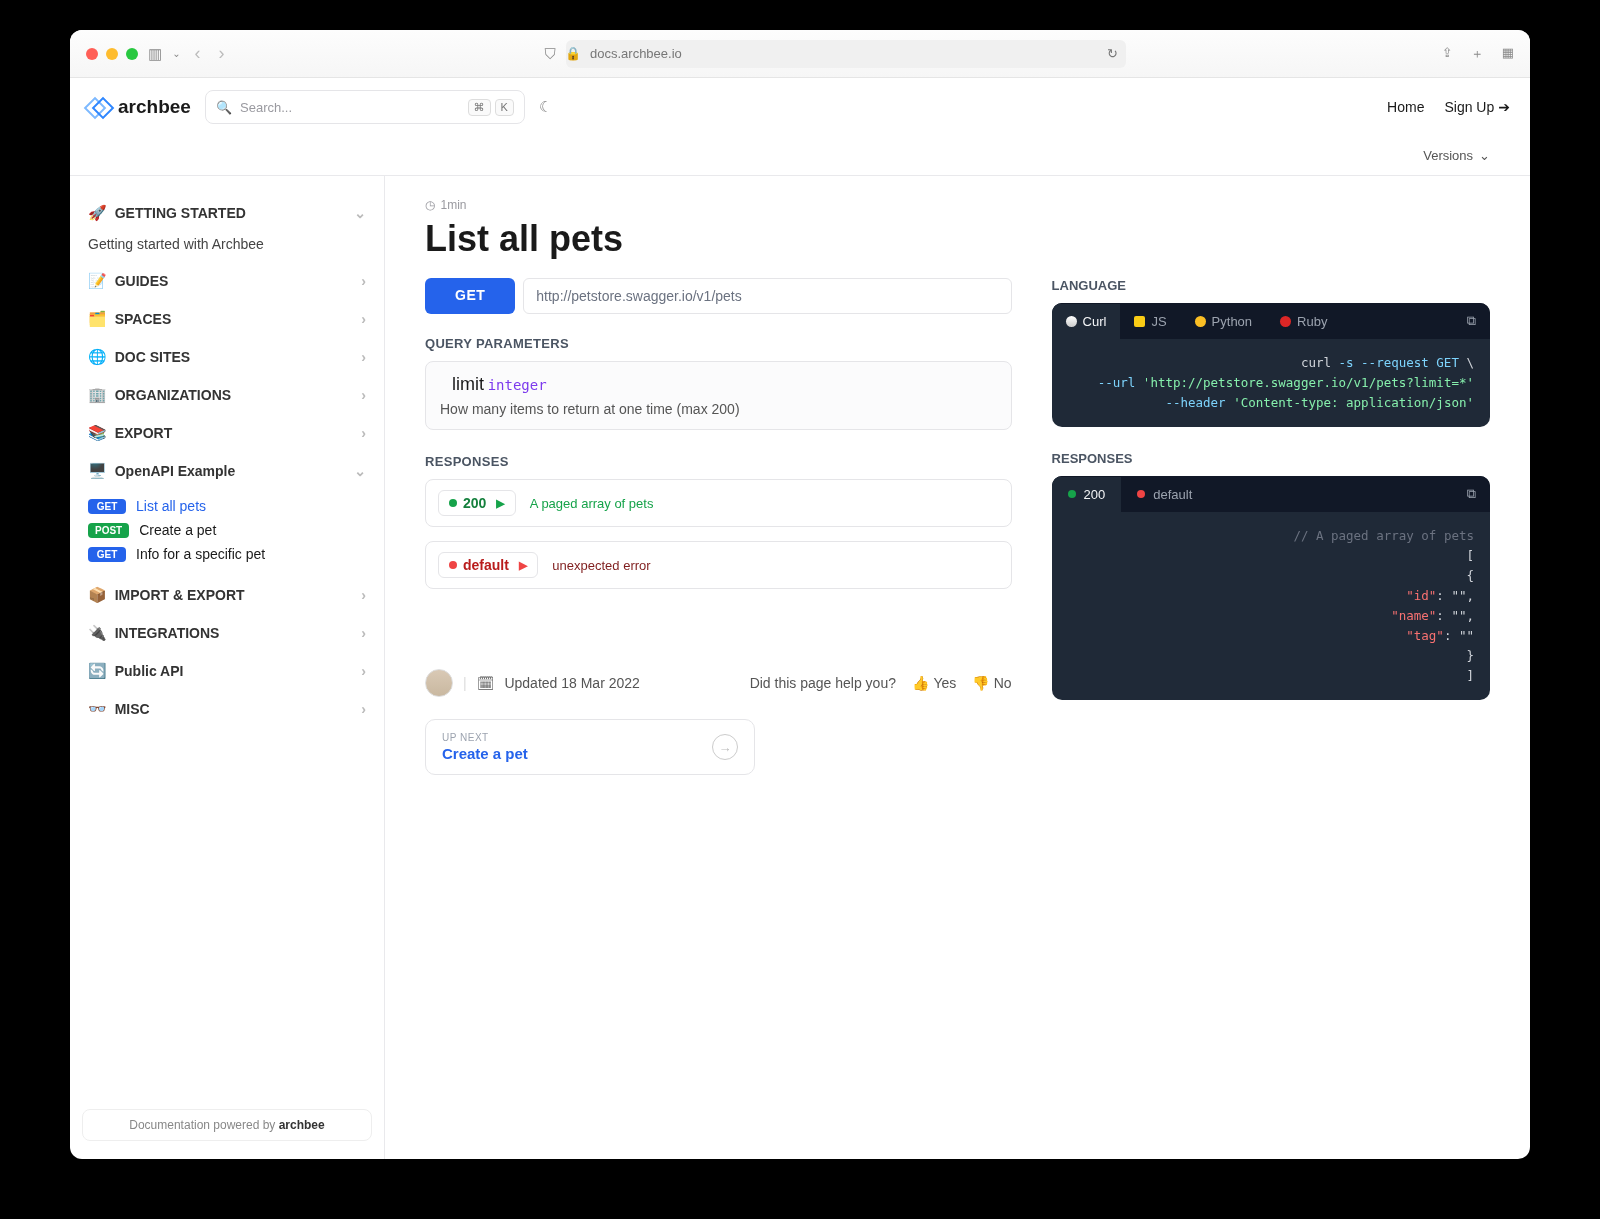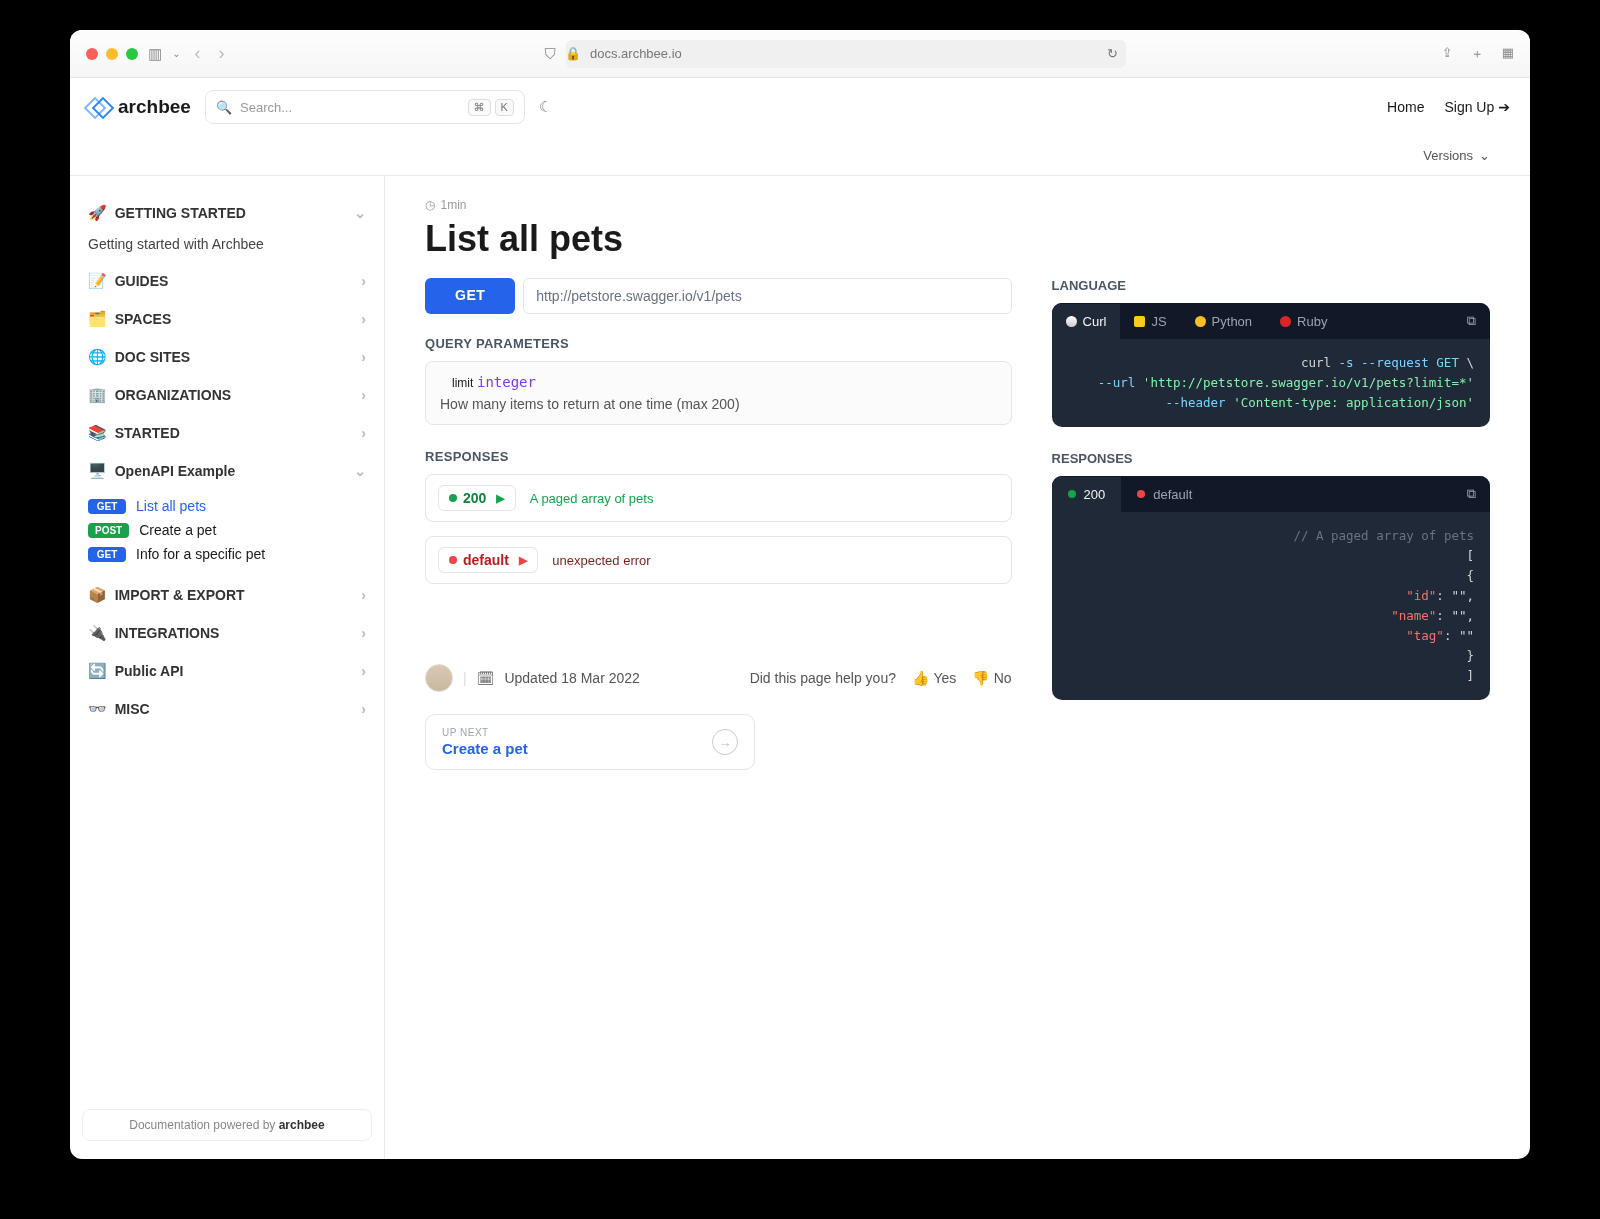--- a/index.html
+++ b/index.html
@@ -94,21 +94,21 @@
 .content-grid { display:flex; gap:40px; }
 .left-col { flex: 1 1 520px; }
 .right-col { flex: 0 0 420px; }
 
 .endpoint-row { display:flex; gap:8px; margin-bottom:22px;}
 .method-badge { background:#2563eb; color:#fff; font-weight:700; border-radius:6px; padding:9px 30px; font-size:14px; letter-spacing:.5px;}
 .url-pill { flex:1; border:1px solid #e5e5e8; border-radius:6px; padding:9px 12px; color:#6b7280; font-size:14px; background:#fff;}
 
 .section-label { font-size:13px; font-weight:600; color:#4b5563; letter-spacing:.3px; margin-bottom:10px;}
 .param-box { border:1px solid #e5e5e8; border-radius:8px; background:#fbfbfc; padding:12px 14px; margin-bottom:24px;}
-.param-name { font-size:12px;padding-left:12px; }
+.param-name { font-size:18px;padding-left:12px; }
 .param-type { font-family: ui-monospace,Menlo,monospace; color:#7c3aed; font-size:14px;}
 .param-desc { color:#555; margin-top:6px; font-size:14px;}
 
 .resp-row { display:flex; align-items:center; border:1px solid #e5e5e8; border-radius:8px; padding:10px 12px; gap:14px; margin-bottom:14px;}
 .resp-chip { display:flex; align-items:center; gap:6px; border:1px solid #e5e5e8; border-radius:6px; padding:4px 10px; font-size:14px; font-weight:600;}
 .bullet { width:8px; height:8px; border-radius:50%; }
 .bullet.ok{ background:#16a34a;}
 .bullet.err{ background:#ef4444;}
 .resp-chip .tri { color:#16a34a; font-size:11px; margin-left:4px;}
 .resp-chip.err .tri{ color:#ef4444;}
@@ -234,21 +234,21 @@
           <span>DOC SITES</span>
           <span class="chev">›</span>
         </div>
       <div class="sb-section">
           <span class="em">🏢</span>
           <span>ORGANIZATIONS</span>
           <span class="chev">›</span>
         </div>
       <div class="sb-section">
           <span class="em">📚</span>
-          <span>STARTED</span>
+          <span>EXPORT</span>
           <span class="chev">›</span>
         </div>
       <div class="sb-section">
           <span class="em">🖥️</span>
           <span>OpenAPI Example</span>
           <span class="chev">⌄</span>
         </div>
 
       <div class="sb-api-items">
         <div class="sb-api active">

